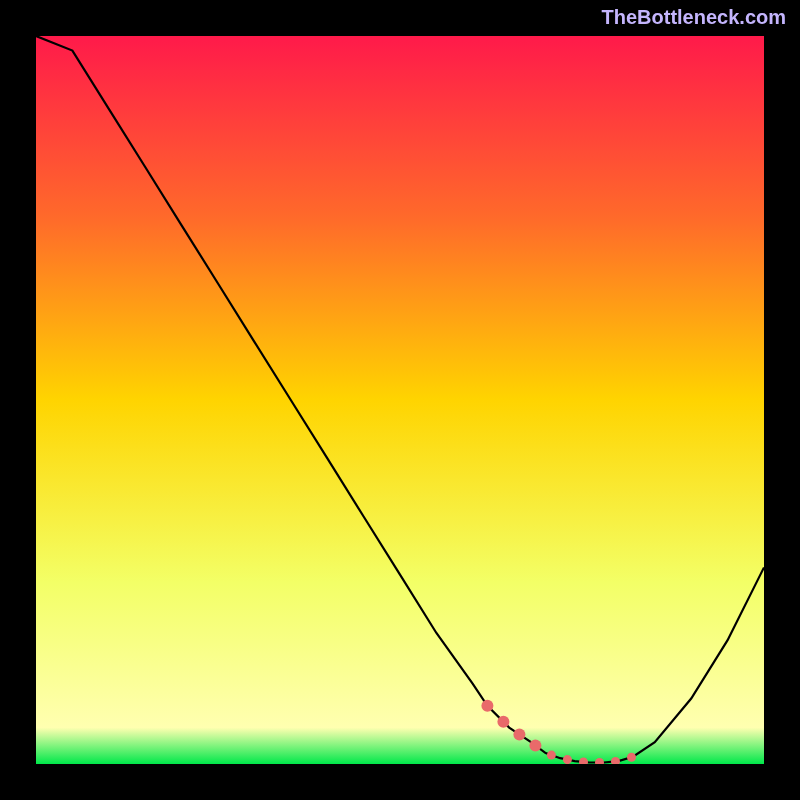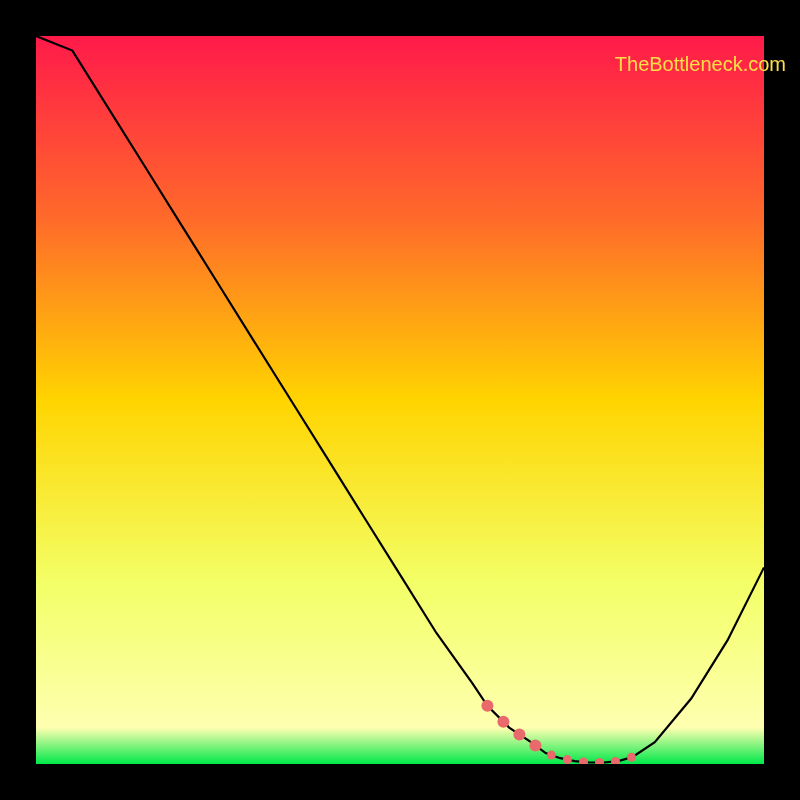--- a/index.html
+++ b/index.html
@@ -8,25 +8,24 @@
     background: #000;
     width: 800px;
     height: 800px;
     overflow: hidden;
     font-family: Arial, sans-serif;
   }
   .watermark {
     position: absolute;
     top: 6px;
     right: 14px;
-    color: #fde047;
+    color: #c4b5fd;
     font-size: 20px;
-    font-weight: normal;
+    font-weight: bold;
     z-index: 10;
-    margin-top: 47px;
   }
   .chart-wrap {
     position: absolute;
     left: 36px;
     top: 36px;
     width: 728px;
     height: 728px;
   }
   svg {
     display: block;

